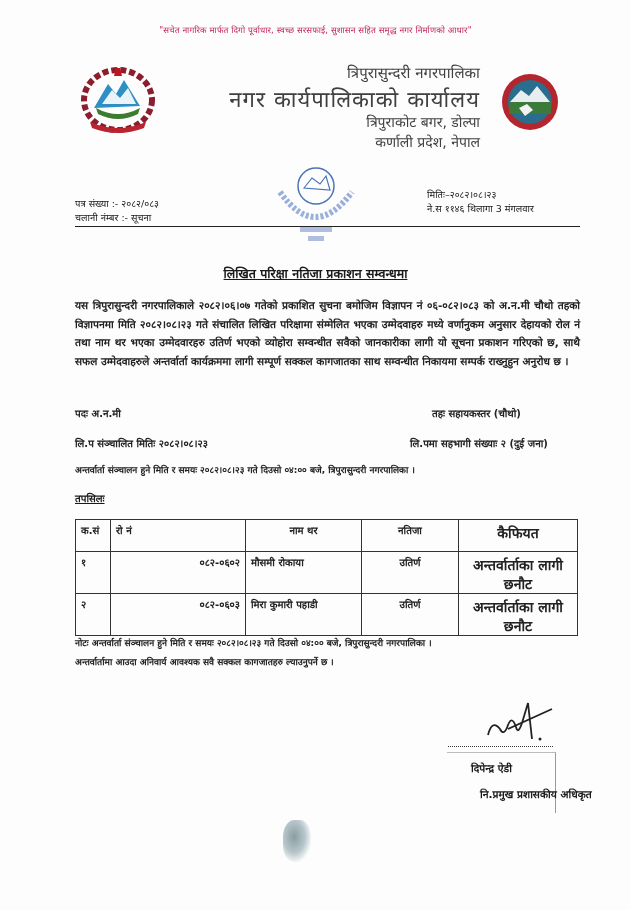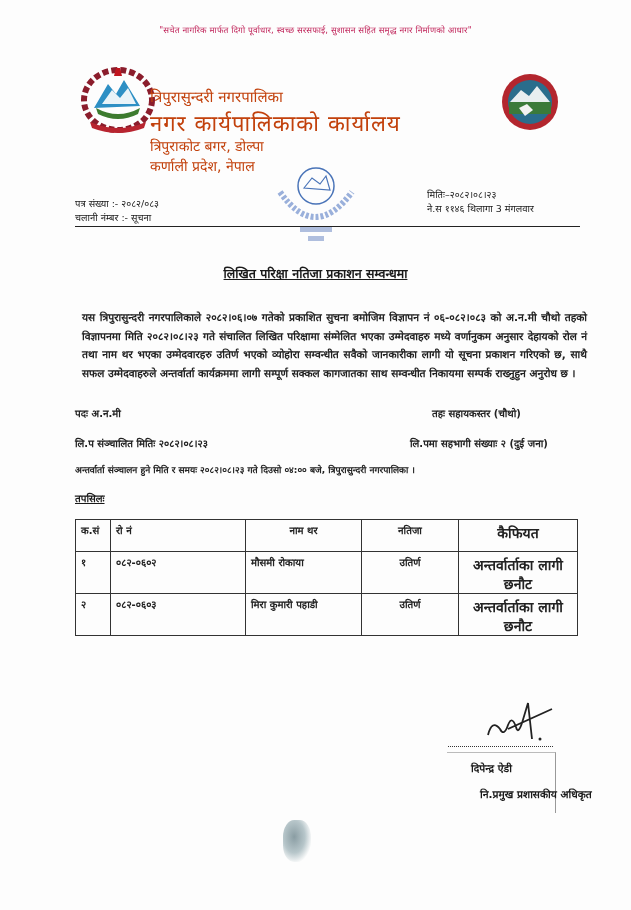--- a/index.html
+++ b/index.html
@@ -8,57 +8,57 @@
       background:#fdfdfd;
       font-family:"DejaVu Sans", sans-serif;
       color:#1a1a1a;
       position:relative;
     }
     .abs { position:absolute; }
     .motto {
       left:0; width:631px; top:24px; text-align:center;
       font-size:8.5px; color:#c0245a; letter-spacing:0.1px;
     }
-    .hdr-center { left:150px; width:330px; text-align:left; color:#c2410c;margin-top:24px; }
+    .hdr-center { left:150px; width:330px; text-align:right; color:#404040; }
     .h1 { top:62px; font-size:15px; }
     .h2 { top:83px; font-size:22px; letter-spacing:1px; }
     .h3 { top:112px; font-size:14px; }
     .h4 { top:132px; font-size:14px; }
     .logo-left { left:78px; top:64px; width:80px; height:72px; }
     .logo-right { left:497px; top:72px; width:66px; height:60px; }
     .stamp { left:270px; top:162px; width:90px; height:86px; }
     .meta { font-size:9.5px; line-height:14px; }
     .meta-left { left:75px; top:197px; }
     .meta-right { left:427px; top:188px; }
     .rule { left:75px; width:505px; top:226px; height:0; border-top:1.6px solid #222; }
     .title {
       left:0; width:631px; top:265px; text-align:center;
       font-size:12.5px; font-weight:bold; text-decoration:underline;
     }
     .para {
-      left:82px; width:505px; top:296px;
-      font-size:10.5px; line-height:18.5px; text-align:justify; font-weight:bold; color:#222;margin-top:12px;
+      left:75px; width:505px; top:296px;
+      font-size:10.5px; line-height:18.5px; text-align:justify; font-weight:bold; color:#222;
     }
     .row { font-size:10px; font-weight:bold; color:#222; }
     .r1l { left:75px; top:406px; }
     .r1r { left:432px; top:406px; }
     .r2l { left:75px; top:436px;text-align:right; }
     .r2r { left:410px; top:436px; }
     .r3  { left:75px; top:463px; font-size:9px; }
     .tap { left:75px; top:491px; font-size:10px; font-weight:bold; text-decoration:underline; }
     table.results {
       position:absolute; left:75px; top:519px; width:503px;
       border-collapse:collapse; font-size:10px; font-weight:bold; color:#222;
     }
     table.results th, table.results td {
       border:1.3px solid #333; height:28px; padding:0 5px; vertical-align:top; padding-top:3px;
     }
     table.results th { font-weight:bold; }
     .c-sn { width:24px; text-align:left; }
-    .c-roll { width:124px; text-align:left; }
+    .c-roll { width:124px; text-align:right; }
     .c-name { width:105px; }
     .c-res { width:86px; text-align:center; }
     .c-rem { text-align:center; font-size:14px; }
     th.c-roll { text-align:left; }
     .note { left:75px; top:634px; font-size:9px; line-height:19px; font-weight:bold; color:#222; }
     .sig-line { left:448px; top:746px; width:105px; border-top:1.5px dotted #333; }
     .sig-name { left:471px; top:761px; font-size:10.5px; font-weight:bold; }
     .sig-title { left:448px; top:787px; font-size:10.5px; font-weight:bold;padding-left:32px; }
     .sig-box { left:447px; top:752px; width:108px; height:60px; border-right:1px solid #999; border-top:1px solid #bbb; }
     .signature { left:478px; top:695px; width:80px; height:56px; }
@@ -150,20 +150,22 @@
       <td class="c-sn">२</td>
       <td class="c-roll">०८२-०६०३</td>
       <td class="c-name">मिरा कुमारी पहाडी</td>
       <td class="c-res">उतिर्ण</td>
       <td class="c-rem">अन्तर्वार्ताका लागी छनौट</td>
     </tr>
   </tbody>
 </table>
 
 <div class="abs note">
+  <div>नोटः अन्तर्वार्ता संञ्चालन हुने मिति र समयः २०८२।०८।२३ गते दिउसो  ०४:०० बजे, त्रिपुरासुन्दरी नगरपालिका ।</div>
+  <div>अन्तर्वार्तामा आउदा अनिवार्य आवश्यक सवै सक्कल कागजातहरु ल्याउनुपर्ने छ ।</div>
 </div>
 
 <div class="abs signature">
   <svg width="80" height="56" viewBox="0 0 80 56">
     <path d="M10 40 Q14 24 22 34 Q26 42 30 30 Q34 20 38 32 Q40 40 44 28 L50 8 L54 44 M30 34 L74 14" fill="none" stroke="#222" stroke-width="1.8"></path>
     <circle cx="62" cy="44" r="1.5" fill="#222"></circle>
   </svg>
 </div>
 <div class="abs sig-line"></div>
 <div class="abs sig-box"></div>

